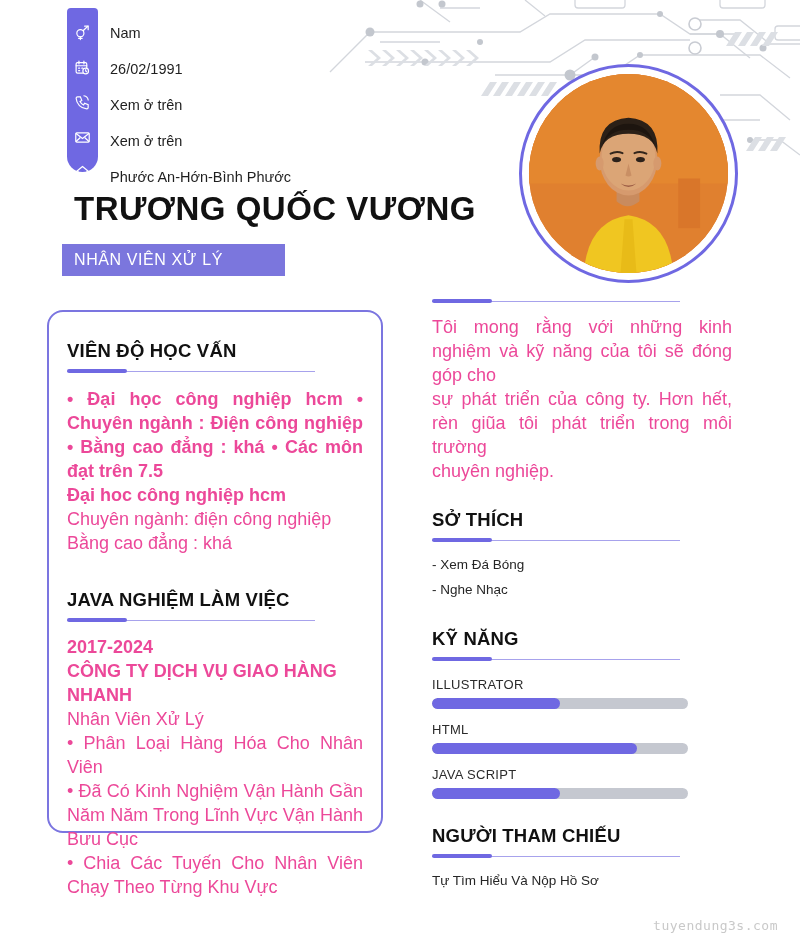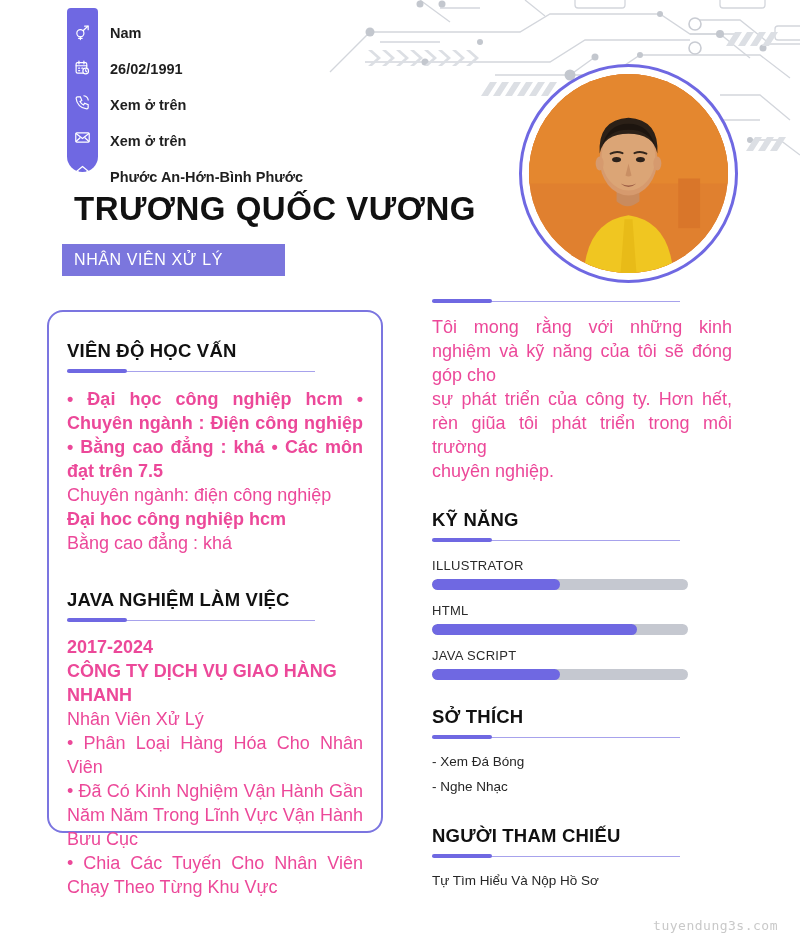--- a/index.html
+++ b/index.html
@@ -57,21 +57,20 @@
     justify-content: center;
   }
   .contact-bar .ic svg { width: 17px; height: 17px; display: block; }
 
   .contact-values {
     margin-left: 12px;
     padding-top: 16px;
     display: flex;
     flex-direction: column;
     gap: 18px;
-    font-weight: bold;
   }
   .contact-values .cv-line {
     height: 18px;
     line-height: 18px;
     font-size: 14.5px;
     color: #1f1f1f;
     white-space: nowrap;
   }
 
   .name {
@@ -392,22 +391,22 @@
 
     <div>
       <div class="sec-title">VIÊN ĐỘ HỌC VẤN</div>
       <div class="rule">
         <div class="thin"></div>
           <div class="thick"></div>
       </div>
       <div class="body-text">
         <div class="para bold just">• Đại học công nghiệp hcm • Chuyên ngành : Điện công nghiệp • Bằng cao đẳng : khá • Các môn đạt trên 7.5</div>
         <div class="sub-block">
+          <div class="para bold">Đại hoc công nghiệp hcm</div>
           <div class="para">Chuyên ngành: điện công nghiệp</div>
-          <div class="para bold">Đại hoc công nghiệp hcm</div>
           <div class="para">Bằng cao đẳng : khá</div>
         </div>
       </div>
     </div>
 
     <div class="exp-head">
       <div class="sec-title">JAVA NGHIỆM LÀM VIỆC</div>
       <div class="rule">
         <div class="thin"></div>
           <div class="thick"></div>
@@ -428,20 +427,32 @@
 
     <div>
       <div class="rule">
         <div class="thin"></div>
           <div class="thick"></div>
       </div>
       <div style="margin-top:10px;">
         <div class="para just">Tôi mong rằng với những kinh nghiệm và kỹ năng của tôi sẽ đóng góp cho</div>
         <div class="para just">sự phát triển của công ty. Hơn hết, rèn giũa tôi phát triển trong môi trường</div>
         <div class="para">chuyên nghiệp.</div>
+      </div>
+    </div>
+
+    <div class="right-sec">
+      <div class="sec-title">SỞ THÍCH</div>
+      <div class="rule">
+        <div class="thin"></div>
+          <div class="thick"></div>
+      </div>
+      <div style="margin-top:8px;">
+        <div class="list-line">- Xem Đá Bóng</div>
+        <div class="list-line">- Nghe Nhạc</div>
       </div>
     </div>
 
     <div class="right-sec">
       <div class="sec-title">KỸ NĂNG</div>
       <div class="rule">
         <div class="thin"></div>
           <div class="thick"></div>
       </div>
       <div class="skills">
@@ -460,32 +471,20 @@
         <div>
           <div class="skill-label">JAVA SCRIPT</div>
           <div class="bar-track">
             <div class="bar-fill" style="width: 50%;"></div>
           </div>
         </div>
       </div>
     </div>
 
     <div class="right-sec">
-      <div class="sec-title">SỞ THÍCH</div>
-      <div class="rule">
-        <div class="thin"></div>
-          <div class="thick"></div>
-      </div>
-      <div style="margin-top:8px;">
-        <div class="list-line">- Xem Đá Bóng</div>
-        <div class="list-line">- Nghe Nhạc</div>
-      </div>
-    </div>
-
-    <div class="right-sec">
       <div class="sec-title">NGƯỜI THAM CHIẾU</div>
       <div class="rule">
         <div class="thin"></div>
           <div class="thick"></div>
       </div>
       <div style="margin-top:8px;">
         <div class="list-line">Tự Tìm Hiểu Và Nộp Hồ Sơ</div>
       </div>
     </div>
 

